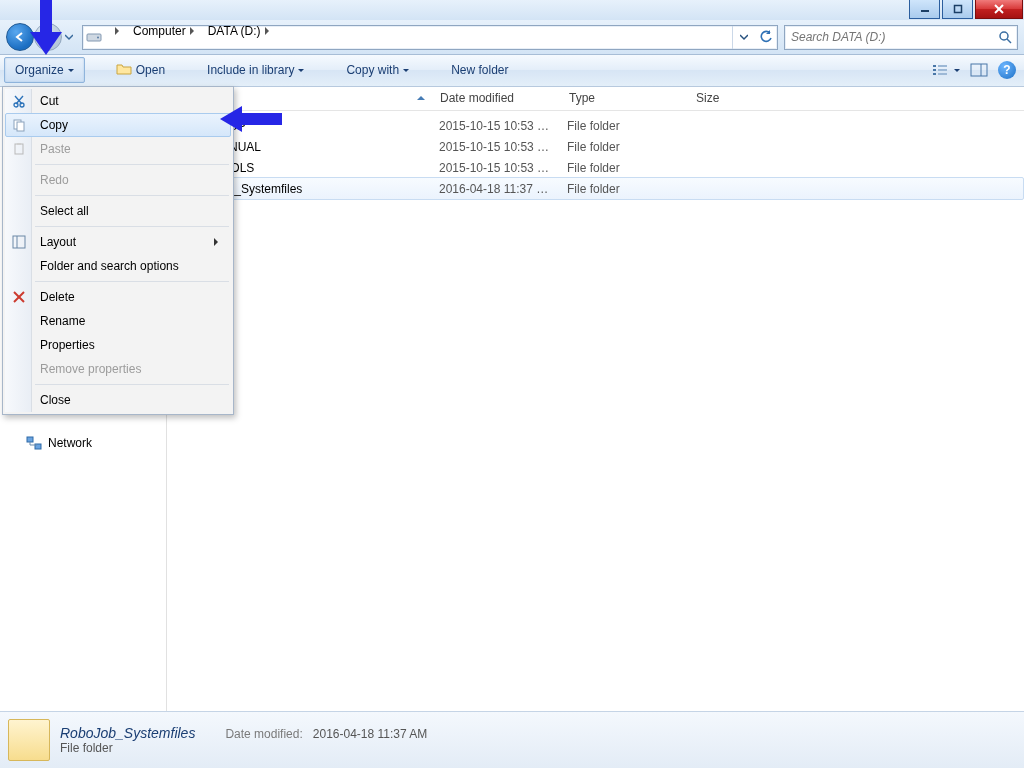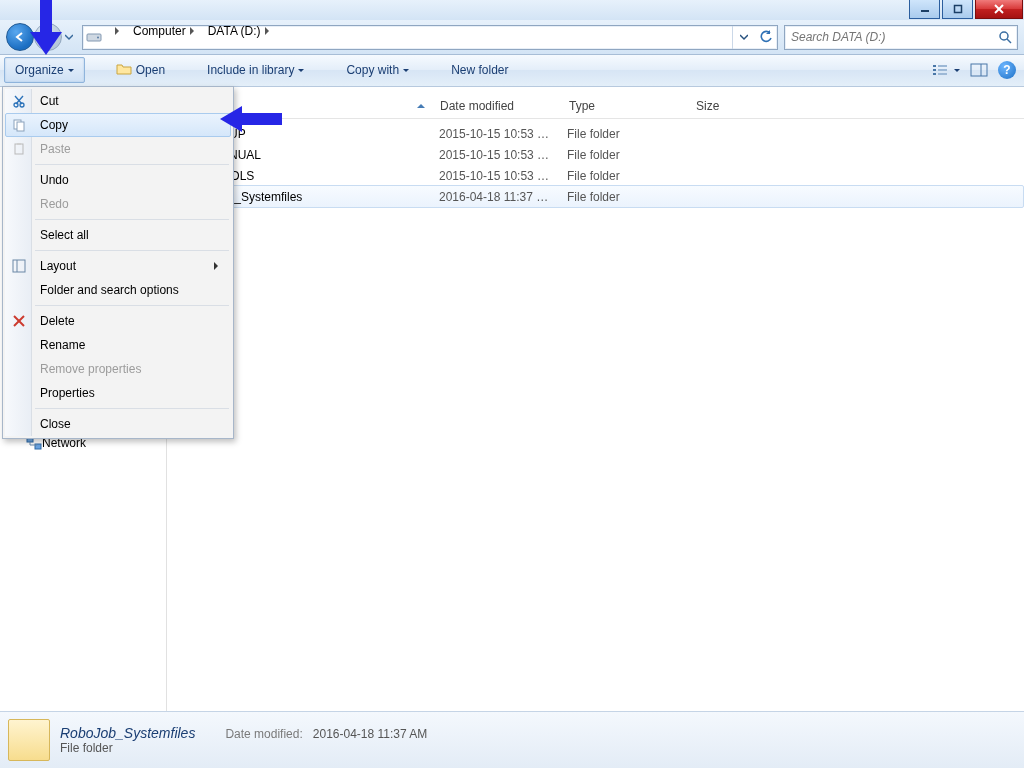--- a/index.html
+++ b/index.html
@@ -192,31 +192,31 @@
   }
   .navpane {
     width: 158px;
     border-right: 1px solid #e1e1e1;
     padding: 6px 4px;
     position: relative;
   }
   .navitem {
     display: flex; align-items: center;
     padding: 3px 4px 3px 22px;
+    gap: 6px;
     color: #000;
   }
   .navitem .nic {
     width: 16px; height: 16px;
     display: flex; align-items: center; justify-content: center;
   }
 
   .listpane {
     flex: 1;
     position: relative;
-    margin-top: 8px;
   }
   .colheaders {
     height: 24px;
     border-bottom: 1px solid #e5e5e5;
     display: flex;
     align-items: stretch;
     padding-left: 14px;
   }
   .colh {
     display: flex; align-items: center;
@@ -587,23 +587,20 @@
       <svg width="14" height="14">
           <rect x="3" y="2" width="8" height="10" fill="none" stroke="#b9b9b9"></rect>
           <rect x="5" y="1" width="4" height="2" fill="#cfcfcf"></rect>
         </svg>
     </span>
     <span>Paste</span>
   </div>
 
   <div class="msep"></div>
 
-  <div class="mi">
-      <span>Undo</span>
-    </div>
   <div class="mi disabled">
       <span>Redo</span>
     </div>
 
   <div class="msep"></div>
 
   <div class="mi">
       <span>Select all</span>
     </div>
 
@@ -630,25 +627,25 @@
       <svg width="14" height="14">
           <line x1="2" y1="2" x2="12" y2="12" stroke="#cc3a2f" stroke-width="2"></line>
           <line x1="12" y1="2" x2="2" y2="12" stroke="#cc3a2f" stroke-width="2"></line>
         </svg>
     </span>
     <span>Delete</span>
   </div>
   <div class="mi">
       <span>Rename</span>
     </div>
+  <div class="mi">
+      <span>Properties</span>
+    </div>
   <div class="mi disabled">
       <span>Remove properties</span>
-    </div>
-  <div class="mi">
-      <span>Properties</span>
     </div>
 
   <div class="msep"></div>
 
   <div class="mi">
       <span>Close</span>
     </div>
 </div>
 
 <svg class="anno" style="top:0;left:26px" width="40" height="60">

